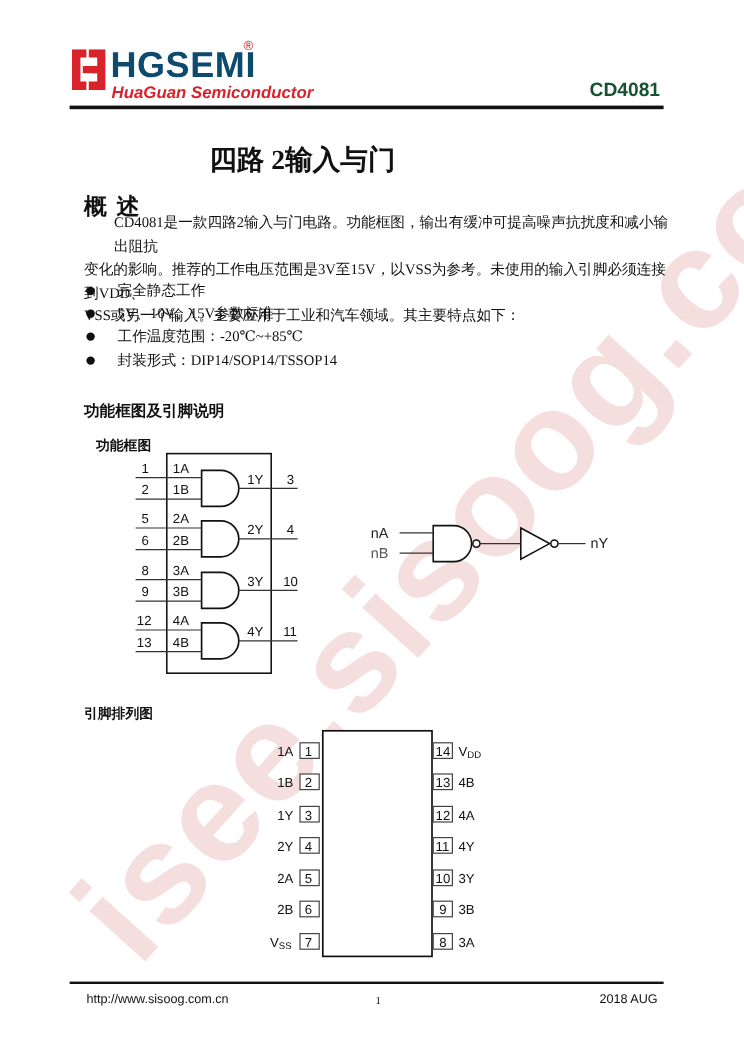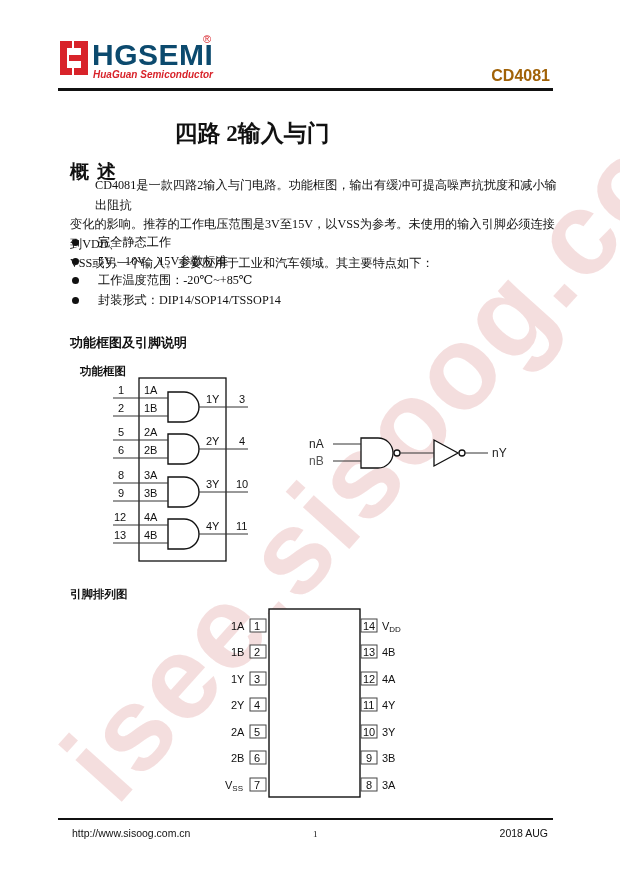--- a/index.html
+++ b/index.html
@@ -14,22 +14,22 @@
     transform: rotate(-48deg); transform-origin: center center;
     font-family: "Liberation Sans", "DejaVu Sans", sans-serif; font-weight: bold;
     font-size: 118px; color: #f3d9d9; letter-spacing: 2px; white-space: nowrap;
     z-index: 0; opacity: 0.85; text-align: center;
   }
   .content { position: absolute; left: 0; top: 0; width: 620px; height: 877px; z-index: 1; }
   
   .logo-mark { left: 60px; top: 41px; width: 28px; height: 34px; }
   .logo-text { left: 92px; top: 38px; font-size: 30px; font-weight: bold; color: #0c4a6e; letter-spacing: 0.5px; }
   .logo-reg { left: 203px; top: 33px; font-size: 11px; color: #d8232a; }
-  .logo-sub { left: 93px; top: 69px; font-size: 10px; font-weight: bold; font-style: italic; color: #d8232a; }
-  .part-no { right: 70px; top: 67px; font-size: 16px; font-weight: bold; color: #a16207; }
+  .logo-sub { left: 93px; top: 69px; font-size: 14px; font-weight: bold; font-style: italic; color: #d8232a; }
+  .part-no { right: 70px; top: 67px; font-size: 16px; font-weight: bold; color: #14532d; }
   .header-rule { left: 58px; top: 88px; width: 495px; height: 3px; background: #111; }
   .title { left: 0; width: 504px; top: 118px; text-align: center; font-size: 23px; font-weight: bold; }
   .sec-head { left: 70px; top: 159px; font-size: 19px; font-weight: bold; letter-spacing: 8px; }
   .para { left: 70px; top: 176px; width: 495px; font-size: 12.2px; line-height: 19.5px; }
   .para .indent { padding-left: 25px; }
   .bullets { left: 70px; top: 233px; font-size: 12.2px; line-height: 19.2px; margin: 0; padding: 0; list-style: none; }
   .bullets li { position: relative; padding-left: 28px; }
   .bullets li::before { content: ""; position: absolute; left: 2px; top: 6px; width: 7px; height: 7px; border-radius: 50%; background: #111; }
   .h2 { left: 70px; top: 334px; font-size: 13px; font-weight: bold; }
   .h3 { left: 80px; top: 364px; font-size: 11.5px; font-weight: bold; }

